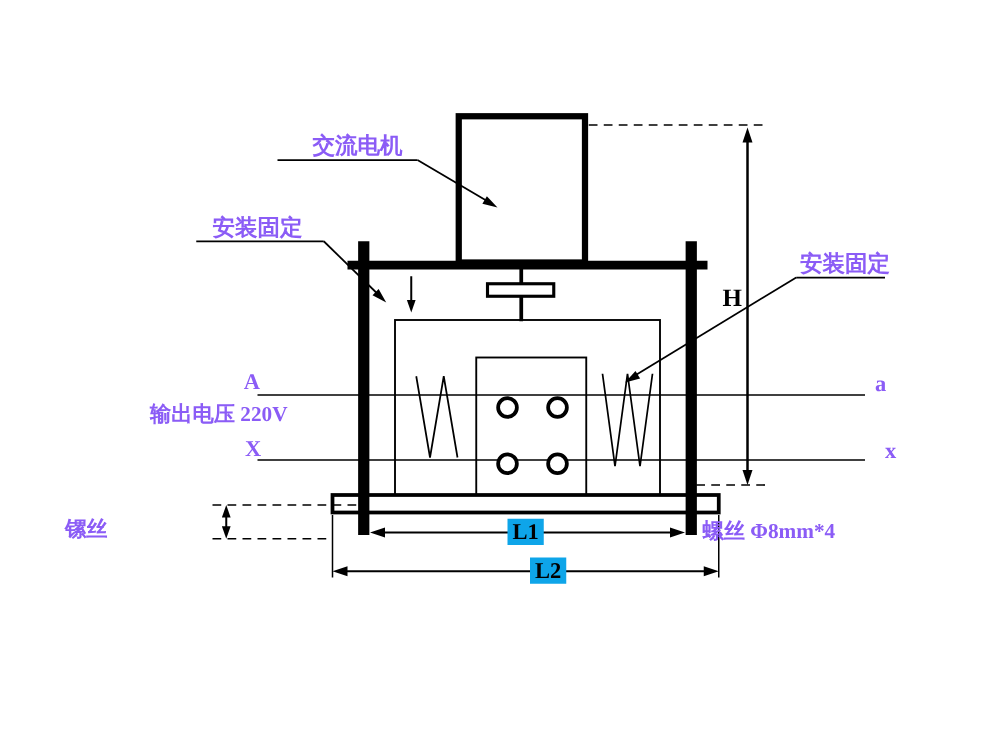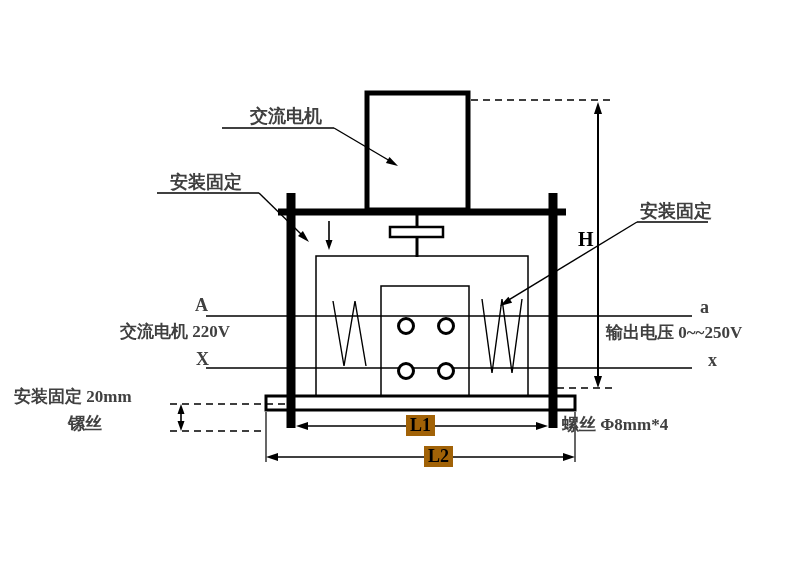--- a/index.html
+++ b/index.html
@@ -8,29 +8,29 @@
   .canvas {
     position: relative;
     width: 800px;
     height: 587px;
     background: #ffffff;
     overflow: hidden;
   }
   .canvas svg { position: absolute; left: 0; top: 0; }
   .lbl {
     position: absolute;
-    color: #404040;
+    color: #8b5cf6;
     font-weight: bold;
     font-size: 17px;
     line-height: 1.15;
     white-space: nowrap;
   }
   .lbl.big { font-size: 18px; }
   .lbl.black { color: #000000; }
-  .lbl.onLine { background: #a16207; padding: 0 4px; font-size: 18px; }
+  .lbl.onLine { background: #0ea5e9; padding: 0 4px; font-size: 18px; }
 </style>
 </head>
 <body>
 
 <div class="canvas">
 
   <svg width="800" height="587" viewBox="0 0 800 587">
 
     <g stroke="#000" stroke-width="1.3" stroke-dasharray="7 5" fill="none">
       <line x1="471" y1="100" x2="612" y2="100"></line>
@@ -143,27 +143,25 @@
   <div class="lbl big" style="left:640px; top:201px;">安装固定</div>
 
   <div class="lbl big" style="left:195px; top:295px;">A</div>
 
   <div class="lbl big" style="left:196px; top:349px;">X</div>
 
   <div class="lbl big" style="left:700px; top:297px;">a</div>
 
   <div class="lbl big" style="left:708px; top:350px;">x</div>
 
-  <div class="lbl" style="left:120px; top:322px;">交流电机 220V</div>
+  <div class="lbl" style="left:120px; top:322px;">输出电压 220V</div>
 
-  <div class="lbl" style="left:606px; top:323px;">输出电压 0~~250V</div>
 
-  <div class="lbl" style="left:14px; top:387px;">安装固定 20mm</div>
 
-  <div class="lbl" style="left:68px; top:414px;">镙丝</div>
+  <div class="lbl" style="left:52px; top:414px;">镙丝</div>
 
   <div class="lbl" style="left:562px; top:415px;">螺丝  Φ8mm*4</div>
 
   <div class="lbl black" style="left:578px; top:228px; font-size:20px;">H</div>
 
   <div class="lbl black onLine" style="left:406px; top:415px;">L1</div>
 
   <div class="lbl black onLine" style="left:424px; top:446px;">L2</div>
 
 </div>

